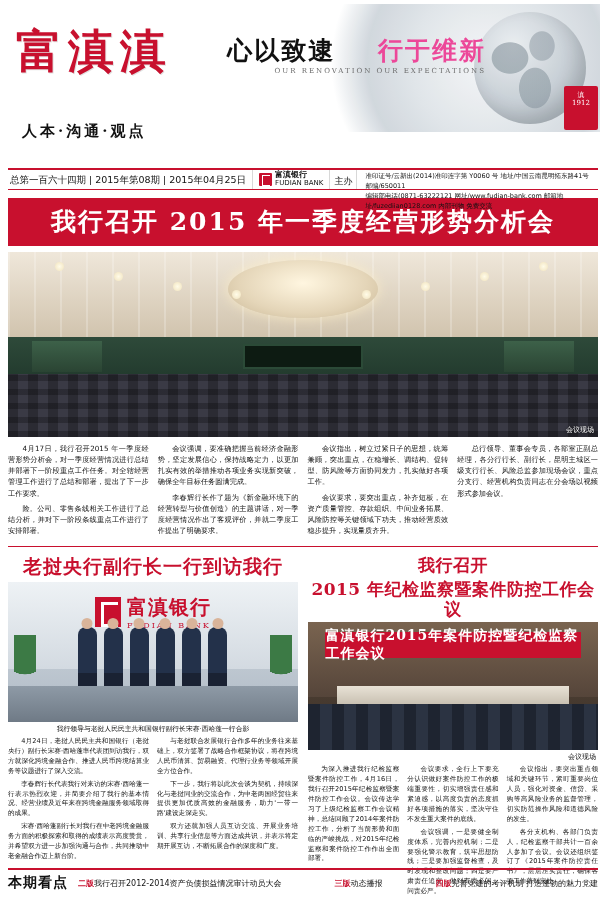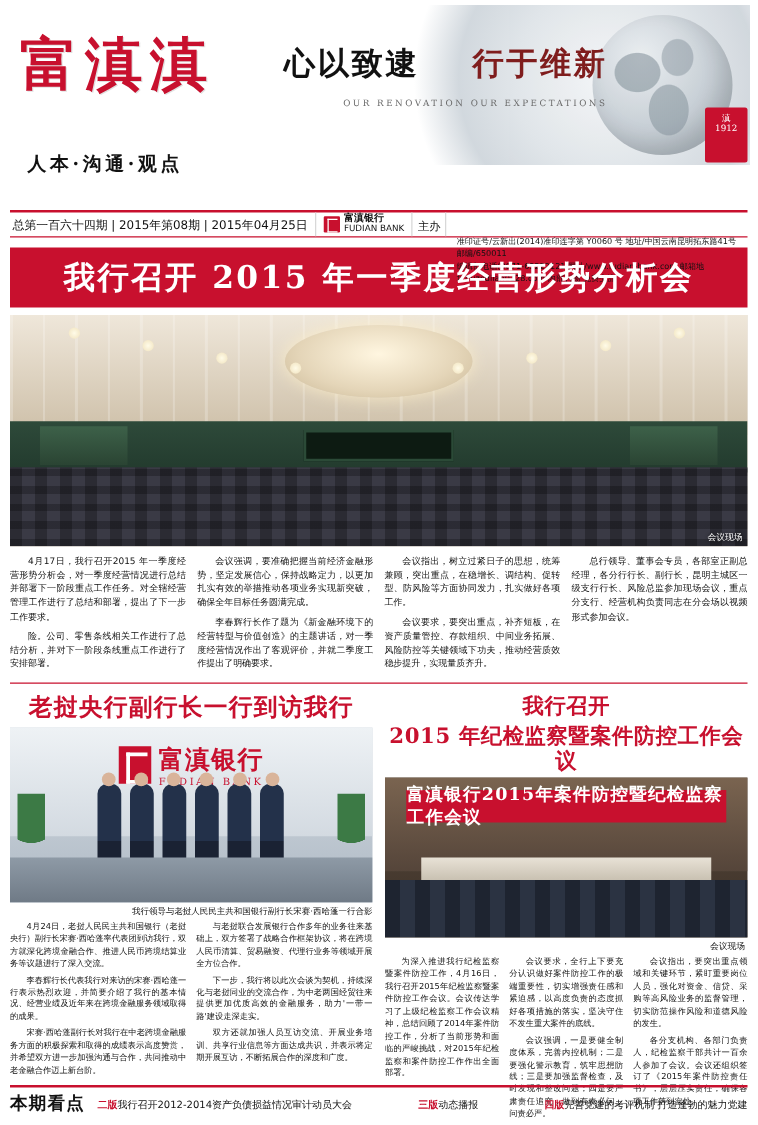--- a/index.html
+++ b/index.html
@@ -44,22 +44,22 @@
       radial-gradient(ellipse at 30% 40%, rgba(120,135,145,.55) 0 18%, transparent 19%),
       radial-gradient(ellipse at 62% 28%, rgba(120,135,145,.45) 0 14%, transparent 15%),
       radial-gradient(ellipse at 55% 70%, rgba(120,135,145,.5) 0 20%, transparent 21%);
   }
   .slogan {
     position:absolute; right:120px; top:34px;
     text-align:right;
     font-family:"DejaVu Serif", serif;
   }
   .slogan .cn { font-size:25px; font-weight:700; color:#111; letter-spacing:2px; white-space:nowrap; }
-  .slogan .cn .red { color:#7f1d1d; }
-  .slogan .en { font-size:7px; letter-spacing:2px; color:#6b6b6b; margin-top:12px; white-space:nowrap; }
+  .slogan .cn .red { color:#ec4899; }
+  .slogan .en { font-size:7px; letter-spacing:2px; color:#6b6b6b; margin-top:0; white-space:nowrap; }
   .seal {
     position:absolute; right:8px; top:86px; width:34px; height:44px;
     background:#c8102e; color:#fff; font-size:7px; text-align:center;
     font-family:"DejaVu Serif", serif; line-height:1.15; padding-top:5px;
     border-radius:2px;
   }
 
   
   .infobar {
     display:flex; align-items:stretch; height:22px;
@@ -78,21 +78,21 @@
     width:13px; height:13px; background:#c8102e; position:relative; border-radius:1px;
   }
   .infobar .bankmark .logo:after{
     content:""; position:absolute; left:3px; top:2px; width:7px; height:9px;
     border:1.6px solid #fff; border-right:none;
   }
   .infobar .bankmark .txt { font-size:7px; line-height:1.1; color:#111; }
   .infobar .bankmark .txt b { display:block; font-size:8px; }
   .infobar .host { font-size:9px; padding:5px 4px 0 4px; color:#111; }
   .infobar .legal {
-    flex:1; font-size:6.5px; line-height:1.55; color:#111; padding:18px 2px 0 8px;
+    flex:1; font-size:6.5px; line-height:1.55; color:#111; padding:1px 2px 0 8px;
     border-left:1px solid #d8d8d8;
   }
 
   
   .headline-wrap { margin:8px 8px 0 8px; }
   .headline {
     background:#c8102e; color:#fff; text-align:center;
     font-family:"DejaVu Serif", serif; font-weight:700;
     font-size:25px; letter-spacing:2px; padding:7px 0 8px;
   }
@@ -237,21 +237,21 @@
   }
   .cap-right { text-align:right; font-size:7px; color:#111; padding:2px 2px 3px 0; }
 
   
   .sub-body {
     display:grid; grid-template-columns:1fr 1fr; gap:8px;
     font-size:6.6px; line-height:1.5; text-align:justify;
   }
   .sub-body.three { grid-template-columns:1fr 1fr 1fr; }
   .sub-body p { margin:0 0 3px 0; text-indent:2em; }
-  .cap-lead { font-size:6.8px; text-align:right; padding:2px 0 3px; }
+  .cap-lead { font-size:6.8px; text-align:center; padding:2px 0 3px; }
 
   
   .footer {
     position:absolute; left:8px; right:8px; bottom:8px;
     border-top:2px solid #c8102e; padding-top:4px;
     display:flex; align-items:center; gap:10px; font-size:8px;
   }
   .footer .label {
     font-family:"DejaVu Serif", serif; font-weight:700; font-size:14px; color:#111;
     letter-spacing:1px; white-space:nowrap;

